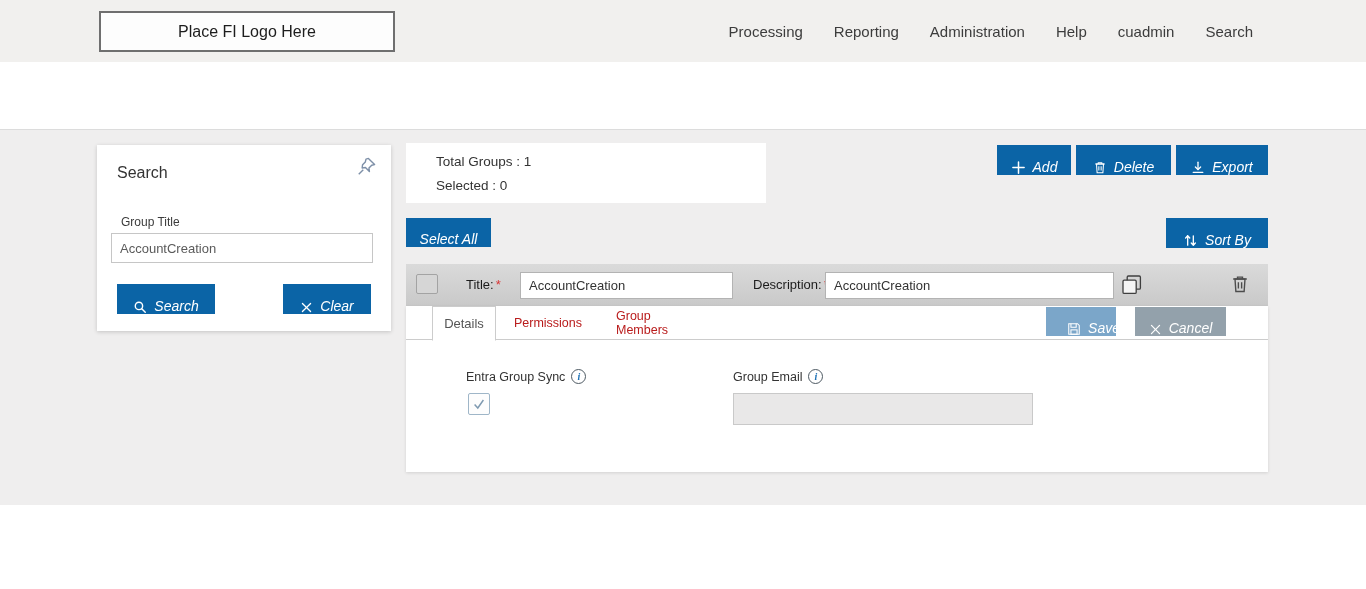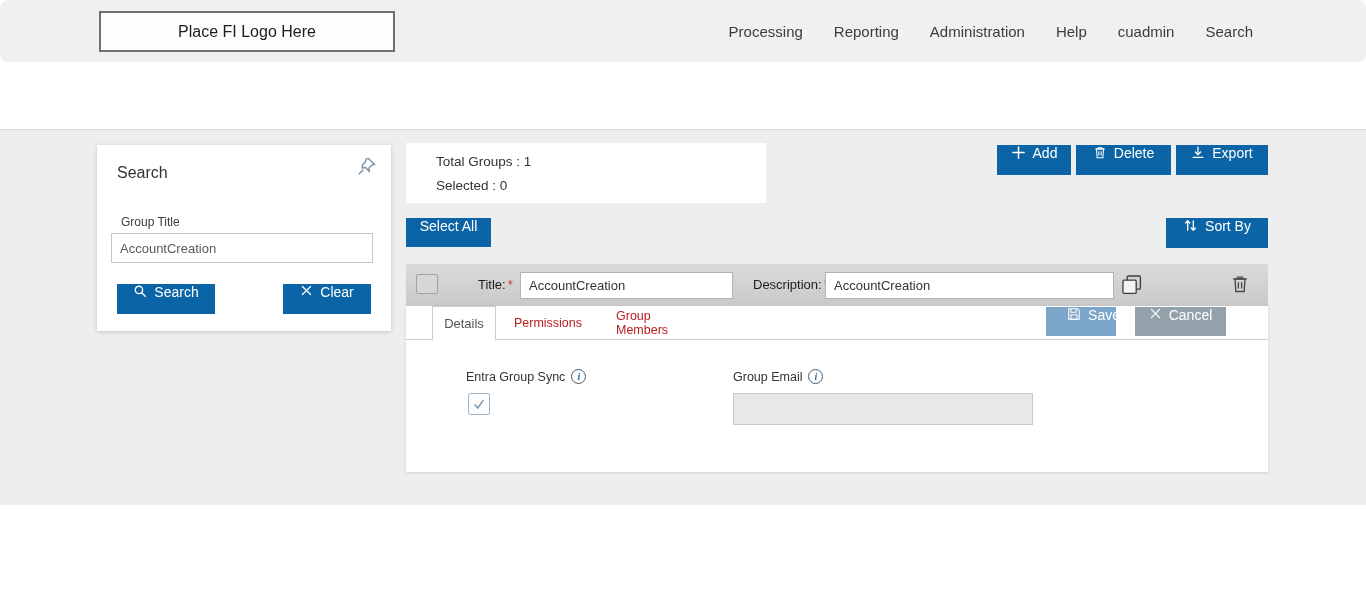--- a/index.html
+++ b/index.html
@@ -1,20 +1,20 @@
 <!DOCTYPE html>
 <html><head>
 <meta charset="utf-8">
 <style>
   * { margin:0; padding:0; box-sizing:border-box; }
   html,body { width:1366px; height:589px; overflow:hidden; background:#ffffff;
     font-family:"Liberation Sans", sans-serif; position:relative; }
 
   
-  .topbar { position:absolute; left:0; top:0; width:1366px; height:62px; background:#f1f0ee;border-radius:8px; }
+  .topbar { position:absolute; left:0; top:0; width:1366px; height:62px; background:#f1f0ee; }
   .logo-box { position:absolute; left:99px; top:11px; width:296px; height:41px;
     border:2px solid #6f6f6f; background:#fdfdfd; display:flex; align-items:center;
     justify-content:center; font-size:16px; color:#1d1d1d; }
   .topnav { position:absolute; right:113px; top:0; height:62px; display:flex;
     align-items:center; gap:31px; }
   .topnav span { font-size:15px; color:#3c3c3c; cursor:pointer; white-space:nowrap; }
 
   
   .subheader { position:absolute; left:0; top:62px; width:1366px; height:68px; background:#ffffff;
     border-bottom:1px solid #dcdcdc; box-shadow:0 2px 3px rgba(0,0,0,0.07); }
@@ -35,23 +35,23 @@
 
   
   .search-card { position:absolute; left:97px; top:15px; width:294px; height:186px;
     background:#fff; box-shadow:0 1px 4px rgba(0,0,0,0.18); }
   .search-card .card-title { position:absolute; left:20px; top:19px; font-size:16px; color:#333; }
   .pin { position:absolute; right:14px; top:11px; width:22px; height:22px; cursor:pointer; }
   .field-label { position:absolute; left:24px; top:70px; font-size:12px; color:#3b3b3b; }
   .search-card input { position:absolute; left:14px; top:88px; width:262px; height:30px;
     border:1px solid #c6c6c6; padding:0 8px; font-size:13px; color:#5a5a5a;
     font-family:"Liberation Sans", sans-serif; }
-  .btn { display:flex; align-items:flex-start; justify-content:center; gap:7px;
+  .btn { display:flex; align-items:flex-end; justify-content:center; gap:7px;
     background:#0b64a6; color:#fff; border:none; font-size:14px; cursor:pointer;
-    font-family:"Liberation Sans", sans-serif; }
+    font-family:"Liberation Sans", sans-serif;font-style:italic; }
   .btn svg { flex:0 0 auto; }
   .btn-search { position:absolute; left:20px; top:139px; width:98px; height:30px; }
   .btn-clear { position:absolute; left:186px; top:139px; width:88px; height:30px; }
 
   
   .summary { position:absolute; left:406px; top:13px; width:360px; height:60px; background:#fff; }
   .summary div { position:absolute; left:30px; font-size:13.5px; color:#333; }
   .summary .l1 { top:11px; } .summary .l2 { top:35px; }
   .btn-add    { position:absolute; left:997px;  top:15px; width:74px;  height:30px; }
   .btn-delete { position:absolute; left:1076px; top:15px; width:95px;  height:30px; }
@@ -59,21 +59,21 @@
   .btn-select-all { position:absolute; left:406px;  top:88px; width:85px;  height:29px; }
   .btn-sort-by    { position:absolute; left:1166px; top:88px; width:102px; height:30px; }
 
   
   .group-row { position:absolute; left:406px; top:134px; width:862px; height:42px;
     background:linear-gradient(#dadada,#c9c9c9); }
   .row-check { position:absolute; left:10px; top:10px; width:22px; height:20px;
     background:#d6d6d6; border:1px solid #a3a3a3; border-radius:2px; cursor:pointer; }
   .row-label { position:absolute; top:13px; font-size:13px; color:#1c1c1c; }
   .row-label .req { color:#d93535; margin-left:2px; }
-  .lbl-title { left:72px; } .lbl-desc { left:347px; }
+  .lbl-title { left:60px; } .lbl-desc { left:347px; }
   .group-row input { position:absolute; top:8px; height:27px; border:1px solid #b3b3b3;
     padding:0 8px; font-size:13px; color:#333; font-family:"Liberation Sans", sans-serif; }
   .inp-title { left:114px; width:213px; }
   .inp-desc  { left:419px; width:289px; }
   .icon-btn { position:absolute; background:none; border:none; cursor:pointer; padding:0; }
   .copy-btn  { left:714px; top:9px; width:24px; height:24px; }
   .row-trash { left:823px; top:9px; width:22px; height:24px; color:#4c4c4c; }
 
   
   .panel { position:absolute; left:406px; top:176px; width:862px; height:166px; background:#fff;

